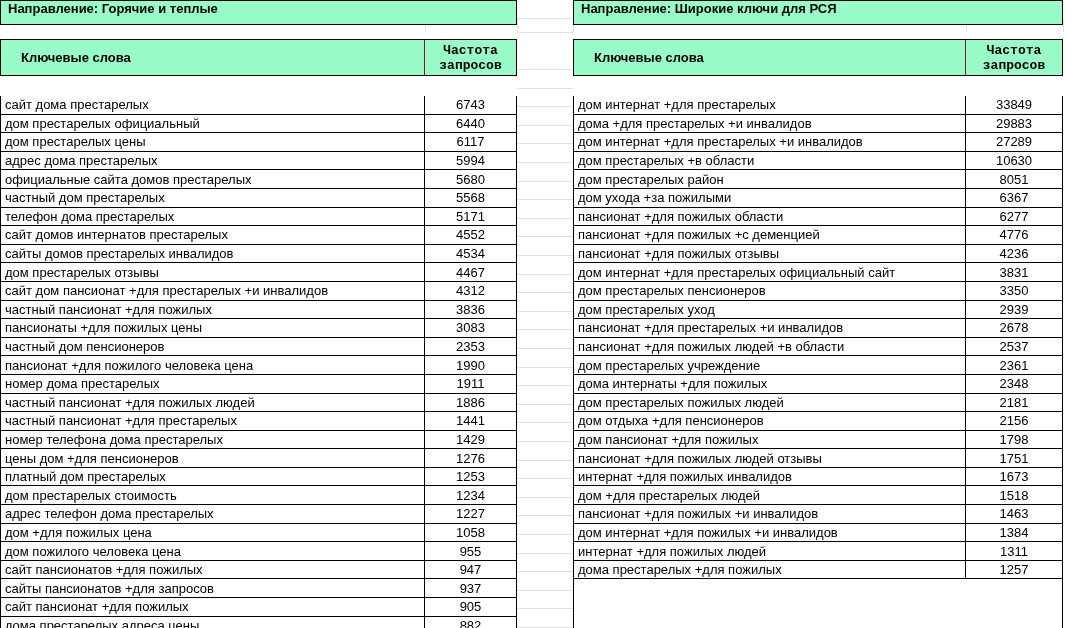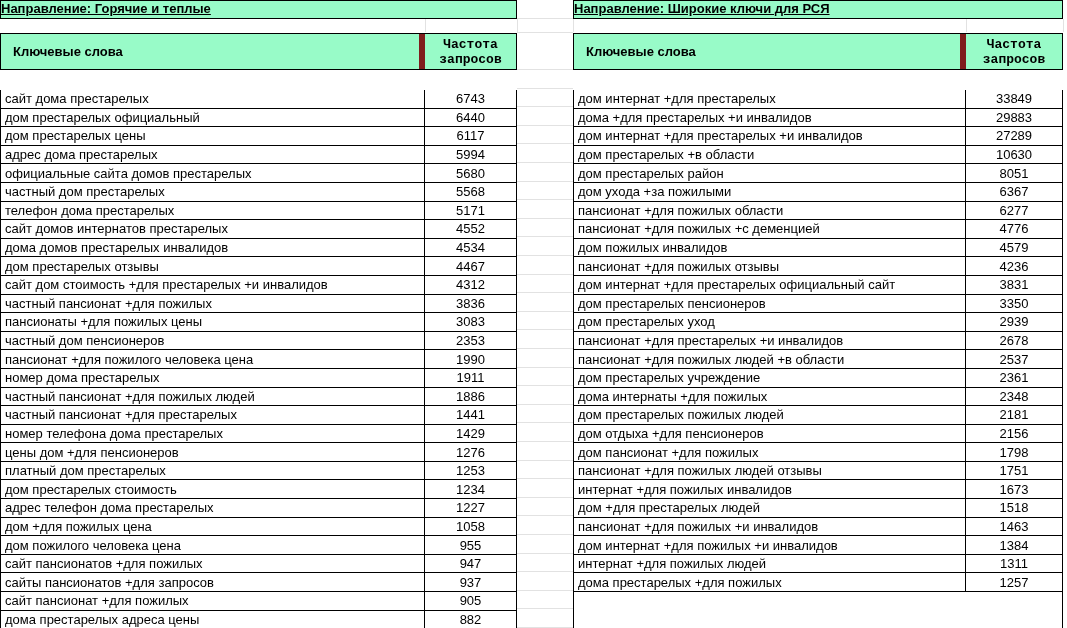--- a/index.html
+++ b/index.html
@@ -8,32 +8,32 @@
     font-family:"Liberation Sans",sans-serif;
   }
   .sheet{position:relative;width:1067px;height:628px;background:#fff;font-size:13px;color:#000;}
 
   
   .tbl{position:absolute;top:0;}
   .tbl.t0{left:0;width:517px;}
   .tbl.t1{left:573px;width:490px;}
 
   .title{
-    box-sizing:border-box;height:19px;border:1px solid #000;
-    background:var(--fill);font-weight:bold;padding-left:0;
-    line-height:16px;white-space:nowrap;overflow:hidden;text-decoration:underline;
+    box-sizing:border-box;height:25px;border:1px solid #000;
+    background:var(--fill);font-weight:bold;padding-left:7px;
+    line-height:16px;white-space:nowrap;overflow:hidden;
   }
   .spacer{height:14px;}
   .hdr{
     box-sizing:border-box;height:37px;border:1px solid #000;
     background:var(--fill);display:flex;font-weight:bold;
   }
   .hdr .kw{
-    flex:1;display:flex;align-items:center;padding-left:12px;
-    border-right:6px solid #7f1d1d;box-sizing:border-box;overflow:hidden;white-space:nowrap;
+    flex:1;display:flex;align-items:center;padding-left:20px;
+    border-right:1px solid #7f1d1d;box-sizing:border-box;overflow:hidden;white-space:nowrap;
   }
   .hdr .fq{
     display:flex;align-items:center;justify-content:center;text-align:center;
     line-height:15px;box-sizing:border-box;font-family:Liberation Mono, monospace;
   }
   .t0 .fq{width:91px;}
   .t1 .fq{width:96px;}
 
   .tbody{
     box-sizing:border-box;height:558px;overflow:hidden;
@@ -105,29 +105,29 @@
         </div>
         <div class="row">
           <div class="kw">телефон дома престарелых</div>
           <div class="fq">5171</div>
         </div>
         <div class="row">
           <div class="kw">сайт домов интернатов престарелых</div>
           <div class="fq">4552</div>
         </div>
         <div class="row">
-          <div class="kw">дома домов престарелых инвалидов</div>
+          <div class="kw">сайты домов престарелых инвалидов</div>
           <div class="fq">4534</div>
         </div>
         <div class="row">
           <div class="kw">дом престарелых отзывы</div>
           <div class="fq">4467</div>
         </div>
         <div class="row">
-          <div class="kw">сайт дом стоимость +для престарелых +и инвалидов</div>
+          <div class="kw">сайт дом пансионат +для престарелых +и инвалидов</div>
           <div class="fq">4312</div>
         </div>
         <div class="row">
           <div class="kw">частный пансионат +для пожилых</div>
           <div class="fq">3836</div>
         </div>
         <div class="row">
           <div class="kw">пансионаты +для пожилых цены</div>
           <div class="fq">3083</div>
         </div>
@@ -236,24 +236,20 @@
         </div>
         <div class="row">
           <div class="kw">пансионат +для пожилых области</div>
           <div class="fq">6277</div>
         </div>
         <div class="row">
           <div class="kw">пансионат +для пожилых +с деменцией</div>
           <div class="fq">4776</div>
         </div>
         <div class="row">
-          <div class="kw">дом пожилых инвалидов</div>
-          <div class="fq">4579</div>
-        </div>
-        <div class="row">
           <div class="kw">пансионат +для пожилых отзывы</div>
           <div class="fq">4236</div>
         </div>
         <div class="row">
           <div class="kw">дом интернат +для престарелых официальный сайт</div>
           <div class="fq">3831</div>
         </div>
         <div class="row">
           <div class="kw">дом престарелых пенсионеров</div>
           <div class="fq">3350</div>

